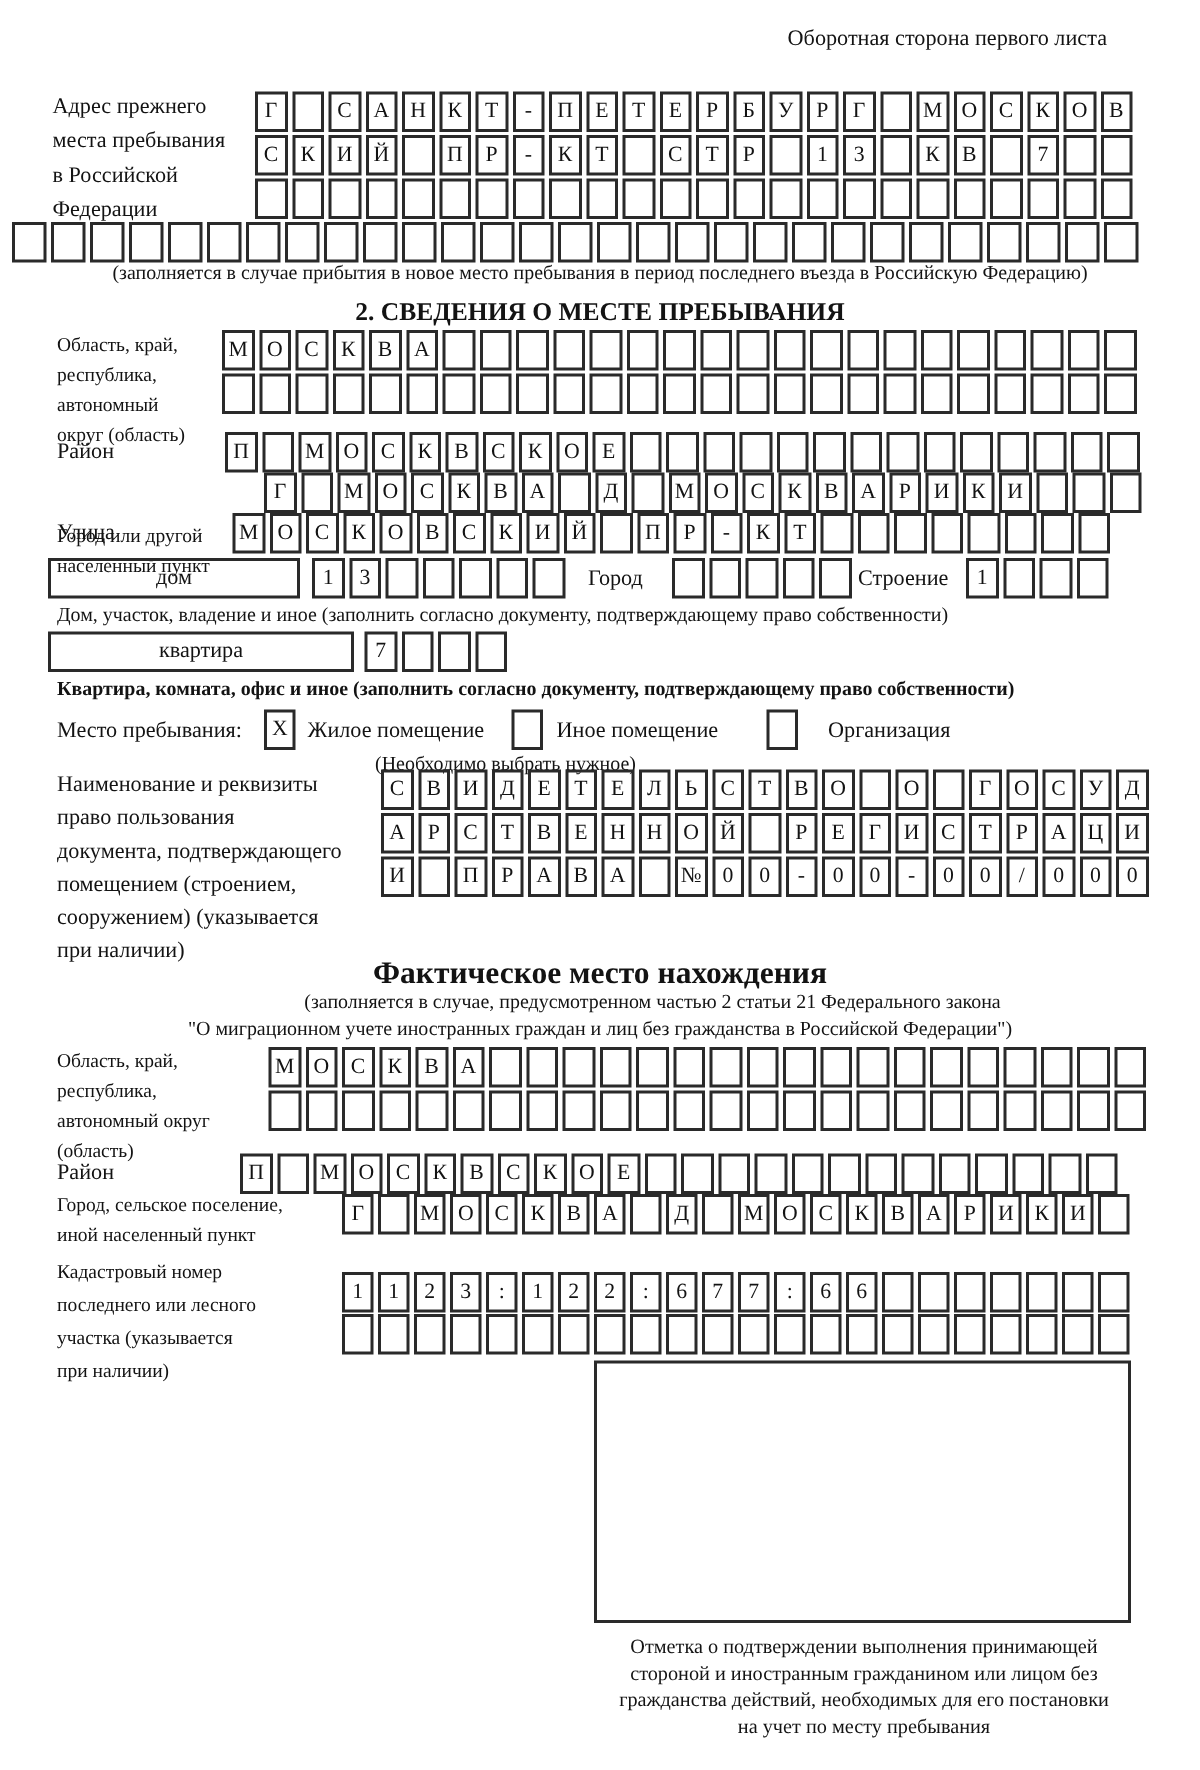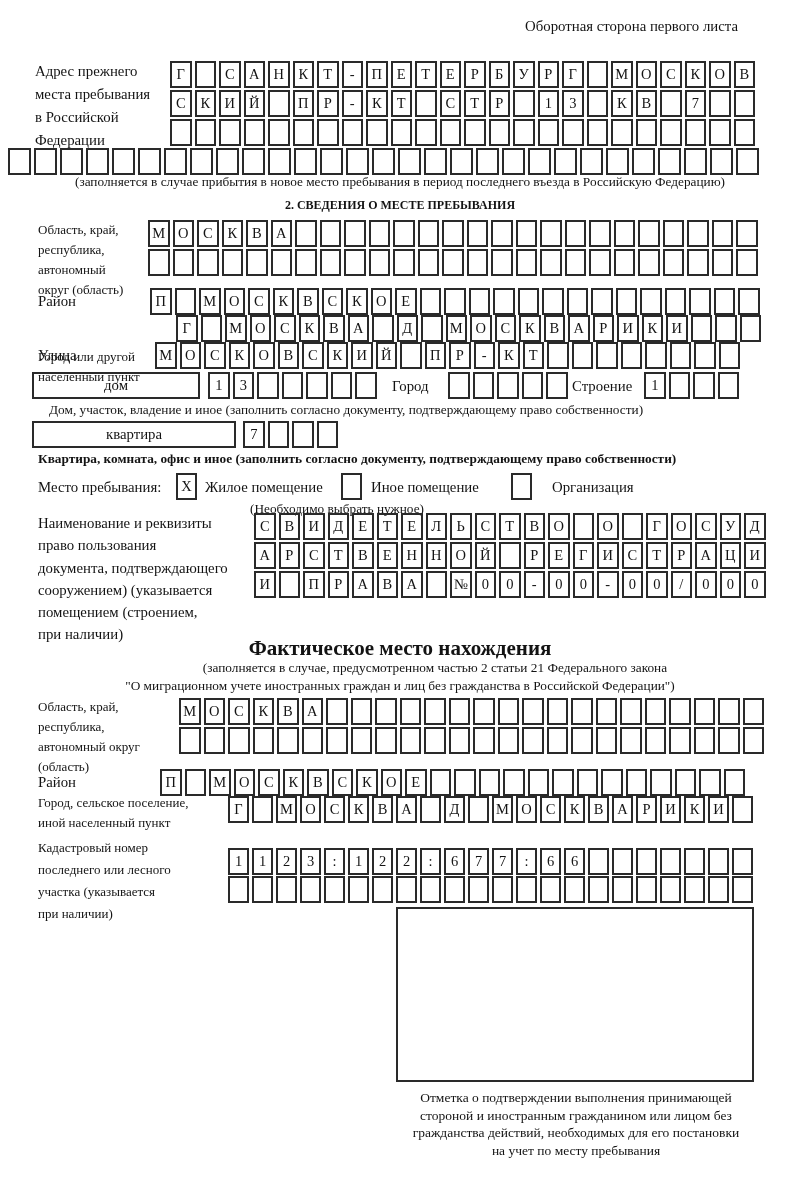--- a/index.html
+++ b/index.html
@@ -4,21 +4,21 @@
 <style>
   * { margin:0; padding:0; box-sizing:border-box; }
   html,body { background:#fff; }
   body { width:800px; height:1180px; position:relative; font-family:"Liberation Serif", serif; color:#131313; overflow:hidden; }
   .abs { position:absolute; }
   .lbl { font-size:14.8px; line-height:20.5px; white-space:nowrap; }
   .lbl-tight { font-size:13px; line-height:20px; white-space:nowrap; }
   .note { font-size:13.3px; white-space:nowrap; }
   .center { width:800px; text-align:center; }
   .bold { font-weight:bold; }
-  .title { font-size:12px; }
+  .title { font-size:17px; }
   .cellrow { display:flex; gap:3px; }
   .cell { flex:0 0 auto; width:21.5px; height:27px; border:2px solid #2a2a2a; text-align:center;
           font-size:14.5px; line-height:22px; font-family:"Liberation Serif", serif; }
   .wide .cell { width:23px; }
   .k .cell { width:21px; }
   .labelbox { border:2px solid #2a2a2a; height:27px; text-align:center; font-size:14.8px; line-height:22px; }
   .checkbox { display:inline-block; width:21px; height:27px; border:2px solid #2a2a2a; text-align:center;
               font-size:14.5px; line-height:22px; vertical-align:middle; }
   .stamp { border:2px solid #2a2a2a; background:#fff; }
   .caption { font-size:13.5px; line-height:17.5px; text-align:center; }
@@ -314,21 +314,21 @@
     <span class="cell"></span>
     <span class="cell"></span>
   </div>
 <div class="abs lbl" style="left:572px; top:376px;">Строение</div>
 <div class="abs cellrow" style="left:644px; top:372px;">
     <span class="cell">1</span>
     <span class="cell"></span>
     <span class="cell"></span>
     <span class="cell"></span>
   </div>
-<div class="abs note" style="left:38px; top:402px;margin-left:11px;">Дом, участок, владение и иное (заполнить согласно документу, подтверждающему право собственности)</div>
+<div class="abs note" style="left:38px; top:402px;">Дом, участок, владение и иное (заполнить согласно документу, подтверждающему право собственности)</div>
 
 <div class="abs labelbox" style="left:32px; top:421px; width:204px;">квартира</div>
 <div class="abs cellrow" style="left:243px; top:421px;">
     <span class="cell">7</span>
     <span class="cell"></span>
     <span class="cell"></span>
     <span class="cell"></span>
   </div>
 <div class="abs note" style="left:38px; top:451px;font-weight:bold;">Квартира, комната, офис и иное (заполнить согласно документу, подтверждающему право собственности)</div>
 
@@ -338,22 +338,22 @@
 <span class="abs checkbox" style="left:341px; top:473px;"></span>
 <div class="abs lbl" style="left:371px; top:477px;">Иное помещение</div>
 <span class="abs checkbox" style="left:511px; top:473px;"></span>
 <div class="abs lbl" style="left:552px; top:477px;">Организация</div>
 <div class="abs note" style="left:180px; top:501px; width:314px; text-align:center;">(Необходимо выбрать нужное)</div>
 
 <div class="abs lbl" style="left:38px; top:512px; line-height:22.3px;">
     <div>Наименование и реквизиты</div>
     <div>право пользования</div>
     <div>документа, подтверждающего</div>
+    <div>помещением (строением,</div>
     <div>сооружением) (указывается</div>
-    <div>помещением (строением,</div>
     <div>при наличии)</div>
   </div>
 <div class="abs cellrow" style="left:254px; top:513px;">
     <span class="cell">С</span>
     <span class="cell">В</span>
     <span class="cell">И</span>
     <span class="cell">Д</span>
     <span class="cell">Е</span>
     <span class="cell">Т</span>
     <span class="cell">Е</span>

